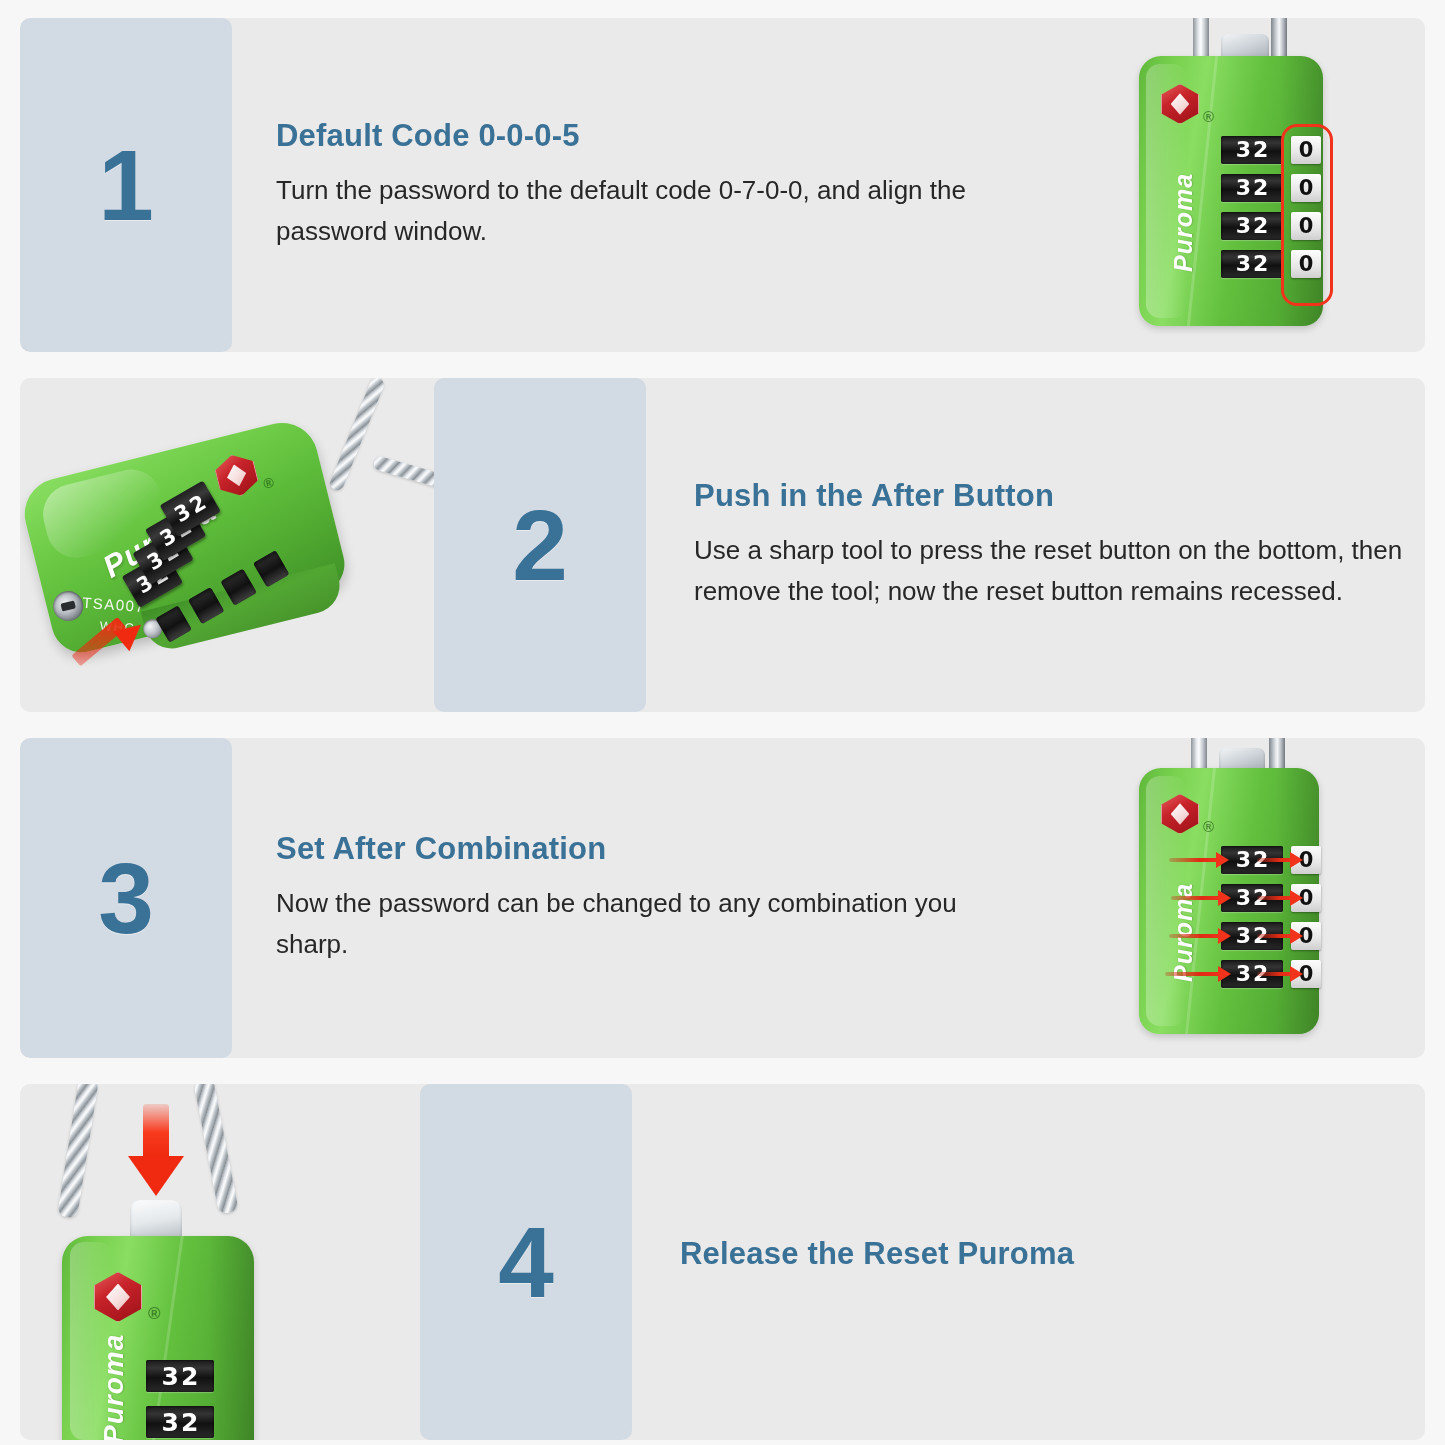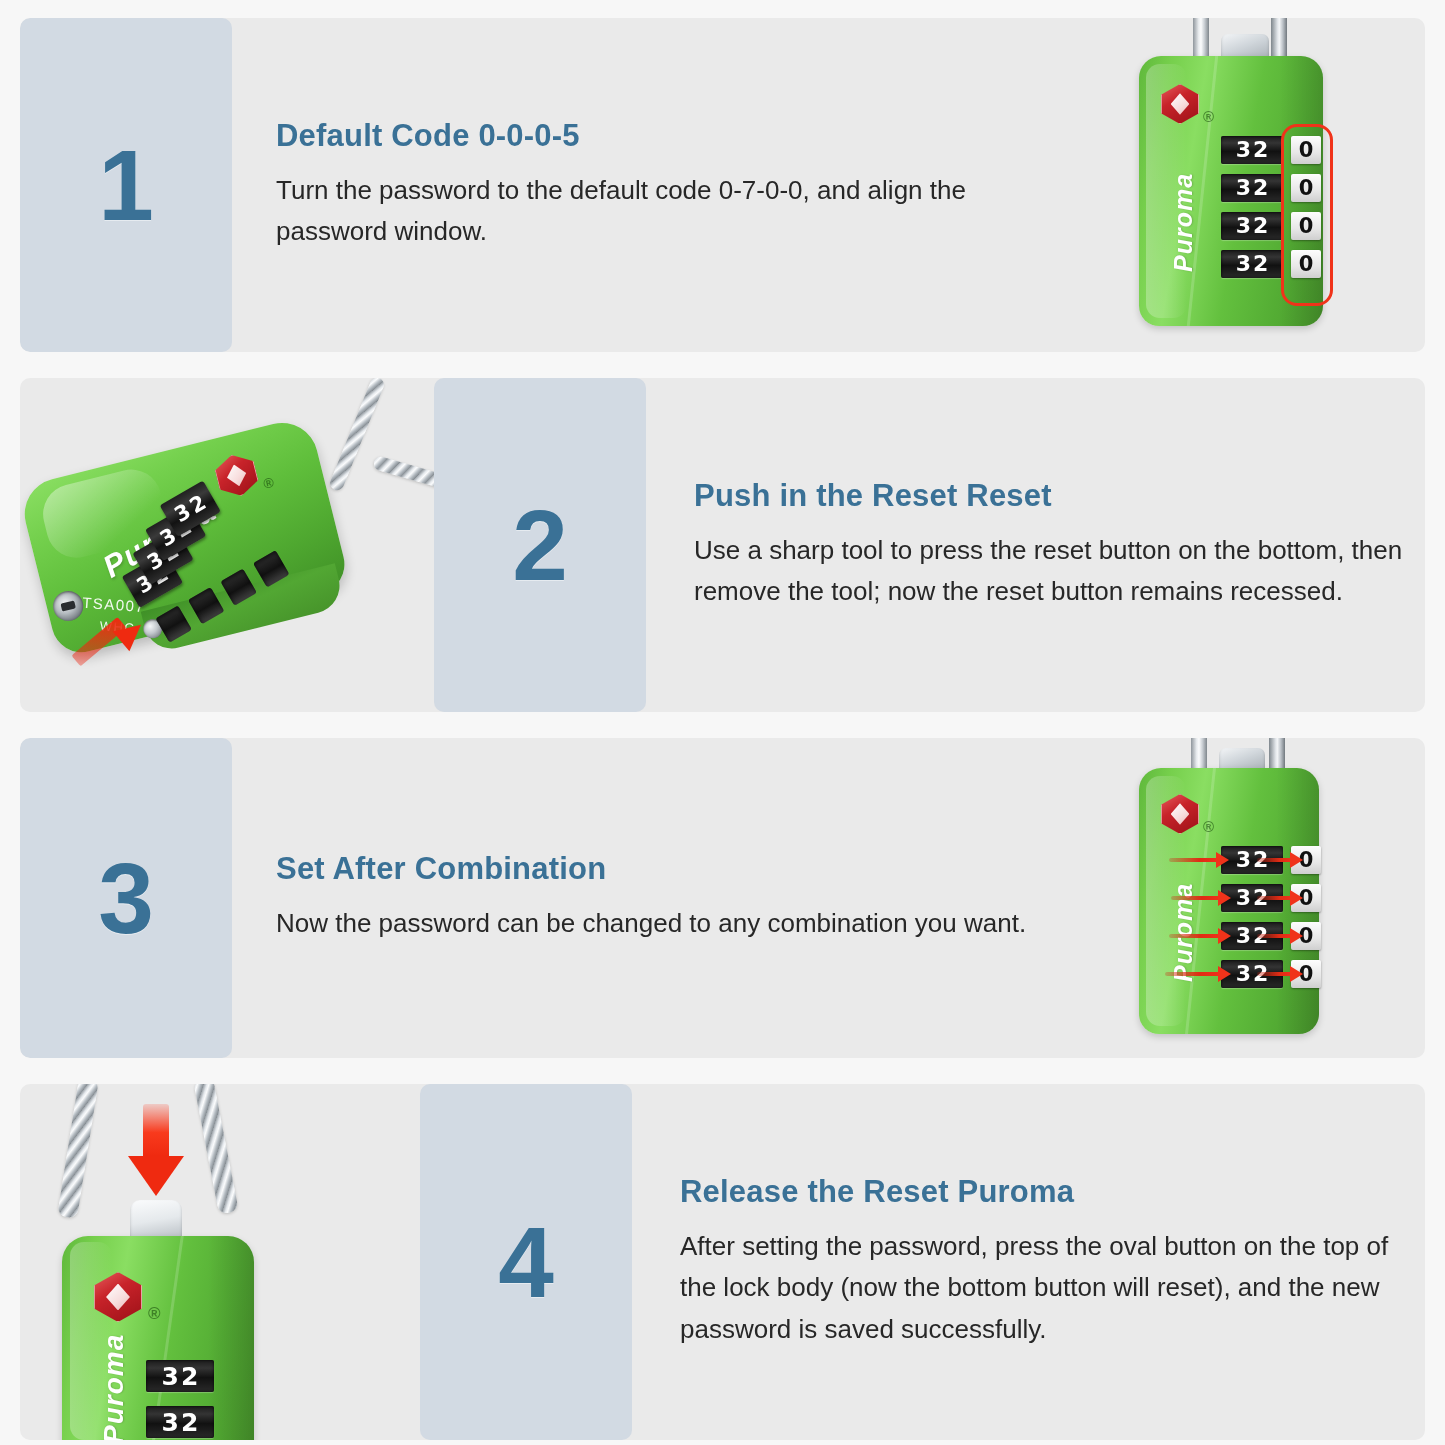--- a/index.html
+++ b/index.html
@@ -499,34 +499,34 @@
           <div class="ne-head"></div>
         </div>
       </div>
     </div>
 
     <div class="badge" style="width:212px;">
       <span class="badge-num">2</span>
     </div>
 
     <div class="text-block" style="padding-left:48px;">
-      <div class="step-title">Push in the Reset Reset</div>
+      <div class="step-title">Push in the After Button</div>
       <div class="step-body">Use a sharp tool to press the reset button on the bottom, then remove the tool; now the reset button remains recessed.</div>
     </div>
   </div>
 
   <div class="step-panel h3">
 
     <div class="badge" style="width:212px;">
       <span class="badge-num">3</span>
     </div>
 
     <div class="text-block">
       <div class="step-title">Set After Combination</div>
-      <div class="step-body">Now the password can be changed to any combination you want.</div>
+      <div class="step-body">Now the password can be changed to any combination you sharp.</div>
     </div>
 
     <div class="art-slot" style="width:330px;">
       <div class="lock-front" style="left:34px; top:-14px; width:280px; height:350px;">
 
         <div class="cable-end" style="left:62px; top:0px; height:62px;"></div>
         <div class="cable-end cap" style="left:140px; top:0px; height:58px;"></div>
         <div class="oval-btn" style="left:90px; top:24px; width:46px; height:30px;"></div>
 
         <div class="lock-body" style="left:10px; top:44px; width:180px; height:266px;">
@@ -648,17 +648,16 @@
         </div>
       </div>
     </div>
 
     <div class="badge" style="width:212px;">
       <span class="badge-num">4</span>
     </div>
 
     <div class="text-block" style="padding-left:48px;">
       <div class="step-title">Release the Reset Puroma</div>
-      <div class="step-body">After setting the password, press the oval button on the top of the lock body (now the bottom button will reset), and the new password is saved successfully.</div>
     </div>
   </div>
 
 </div>
 
 </body></html>

